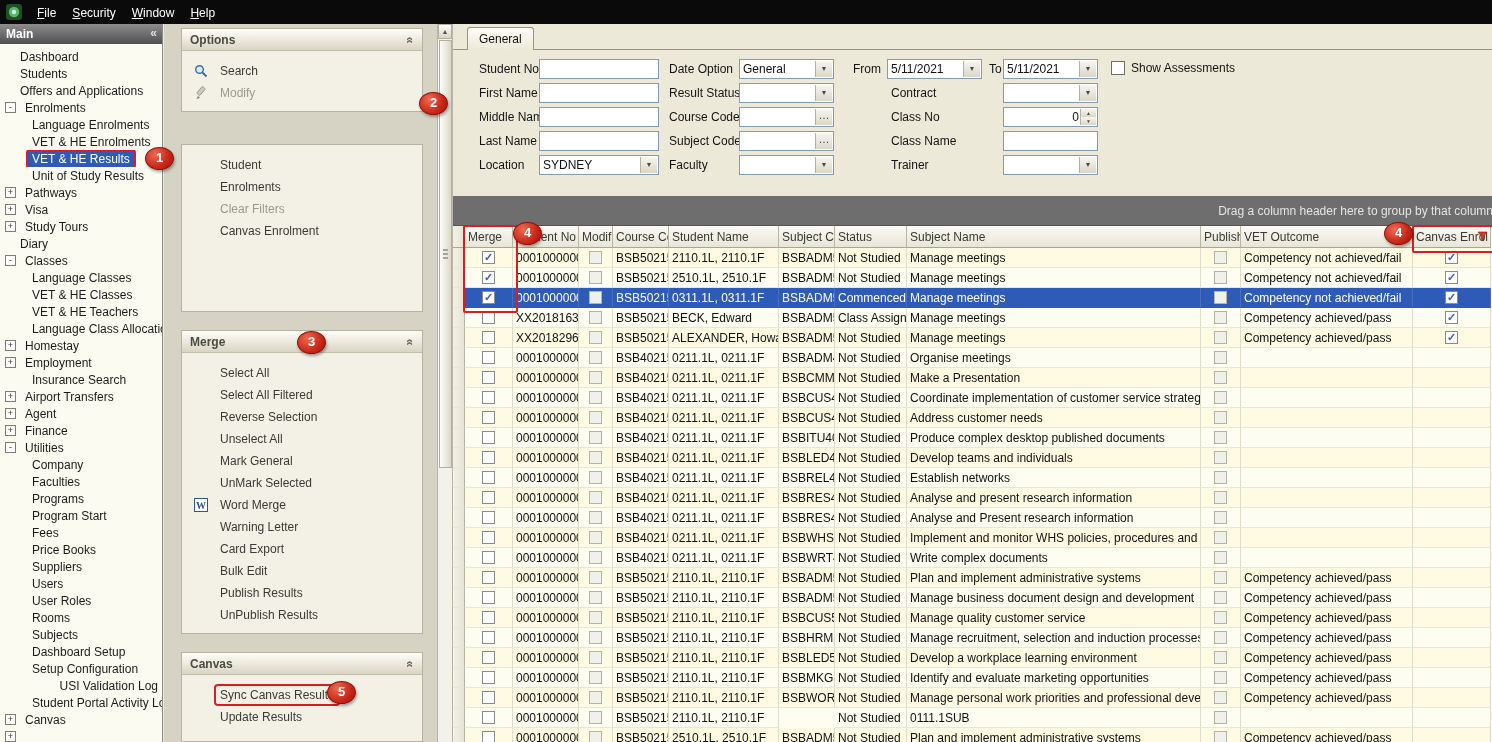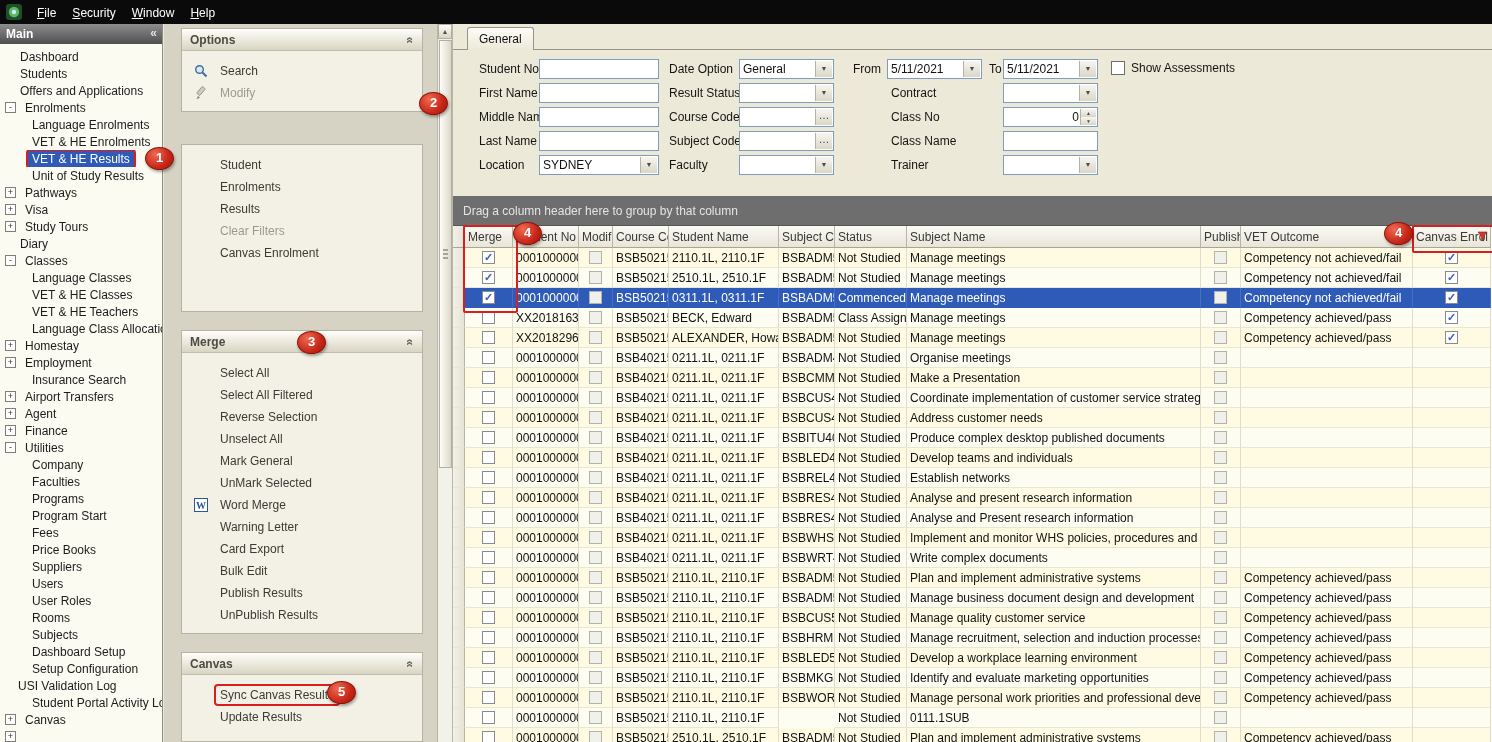--- a/index.html
+++ b/index.html
@@ -50,21 +50,21 @@
   .combo .val{position:absolute;left:3px;top:2px;right:18px;overflow:hidden;white-space:nowrap;color:#111;}
   .combo .val.num{text-align:right;}
   .combo .dd{position:absolute;top:1px;right:1px;bottom:1px;width:16px;background:linear-gradient(#f8f6f0,#d9d5c7);border-left:1px solid #b5b1a3;color:#4f4c42;font-size:7px;text-align:center;line-height:16px;}
   .combo .dd.ell{font-size:11px;line-height:13px;}
   .spinbtns{position:absolute;right:1px;top:1px;bottom:1px;width:16px;display:flex;flex-direction:column;}
   .sb{flex:1;font-size:5px;line-height:8px;text-align:center;background:linear-gradient(#f8f6f0,#d9d5c7);border-left:1px solid #b5b1a3;color:#4f4c42;}
   .f-check{position:absolute;display:flex;align-items:center;gap:6px;color:#141414;}
   .cb13{width:12px;height:12px;border:1px solid #6f6f66;background:#fff;flex:none;}
 
   
-  .groupbar{position:absolute;left:0;top:172px;width:1040px;height:30px;background:#6e6e6e;color:#e4e4e4;display:flex;align-items:center;padding-left:10px;box-sizing:border-box;border-bottom:1px solid #565656;}
+  .groupbar{position:absolute;left:0;top:172px;width:1040px;height:30px;background:#6e6e6e;color:#e4e4e4;display:flex;align-items:center;padding-left:10px;box-sizing:border-box;border-bottom:1px solid #565656;justify-content:flex-end;}
   .gridwrap{position:absolute;left:0;top:202px;width:1040px;height:516px;overflow:hidden;background:#fdfdf2;}
   .g-row{display:flex;height:20px;}
   .g-row.g-header{height:22px;}
   .g-cell{box-sizing:border-box;flex:none;overflow:hidden;white-space:nowrap;padding:3px 3px 0;border-right:1px solid #e2ddcb;border-bottom:1px solid #eae6d4;color:#111;}
   .g-header .g-cell{background:linear-gradient(#fbfaf5,#e8e5d8);border-right:1px solid #b8b4a6;border-bottom:1px solid #a9a597;color:#3a3a32;padding-top:4px;position:relative;}
   .g-cell.c{display:flex;justify-content:center;align-items:center;padding:0 3px;}
   .g-cell.ind{background:linear-gradient(90deg,#f3f1e8,#e6e3d5);border-right:1px solid #b8b4a6;padding:0;}
   .g-row.norm .g-cell:not(.ind){background:#fffbe2;}
   .g-row.alt  .g-cell:not(.ind){background:#fdfdf1;}
   .g-row.sel  .g-cell:not(.ind){background:#2e5bb8;color:#fff;border-right-color:#4a6ec0;border-bottom-color:#2e5bb8;}
@@ -218,21 +218,21 @@
         </div>
         <div class="tree-item" style="padding-left: 28px;">
           <span class="lbl">Subjects</span>
         </div>
         <div class="tree-item" style="padding-left: 28px;">
           <span class="lbl">Dashboard Setup</span>
         </div>
         <div class="tree-item" style="padding-left: 28px;">
           <span class="lbl">Setup Configuration</span>
         </div>
-        <div class="tree-item" style="padding-left: 14px;">
+        <div class="tree-item" style="padding-left: 14px; justify-content: flex-end;">
           <span class="lbl">USI Validation Log</span>
         </div>
         <div class="tree-item" style="padding-left: 28px;">
           <span class="lbl">Student Portal Activity Log</span>
         </div>
         <div class="tree-item" style="padding-left: 5px;">
           <span class="exp">+</span>
           <span class="lbl">Canvas</span>
         </div>
         <div class="tree-item" style="padding-left: 5px;">
@@ -271,24 +271,20 @@
       </div>
       <div class="section" style="top: 120px; height: 168px;">
         <div class="sec-items">
           <div class="p-item">
             <span class="islot"></span>
             <span class="plbl">Student</span>
           </div>
           <div class="p-item">
             <span class="islot"></span>
             <span class="plbl">Enrolments</span>
-          </div>
-          <div class="p-item">
-            <span class="islot"></span>
-            <span class="plbl">Results</span>
           </div>
           <div class="p-item disabled">
             <span class="islot"></span>
             <span class="plbl">Clear Filters</span>
           </div>
           <div class="p-item">
             <span class="islot"></span>
             <span class="plbl">Canvas Enrolment</span>
           </div>
         </div>

